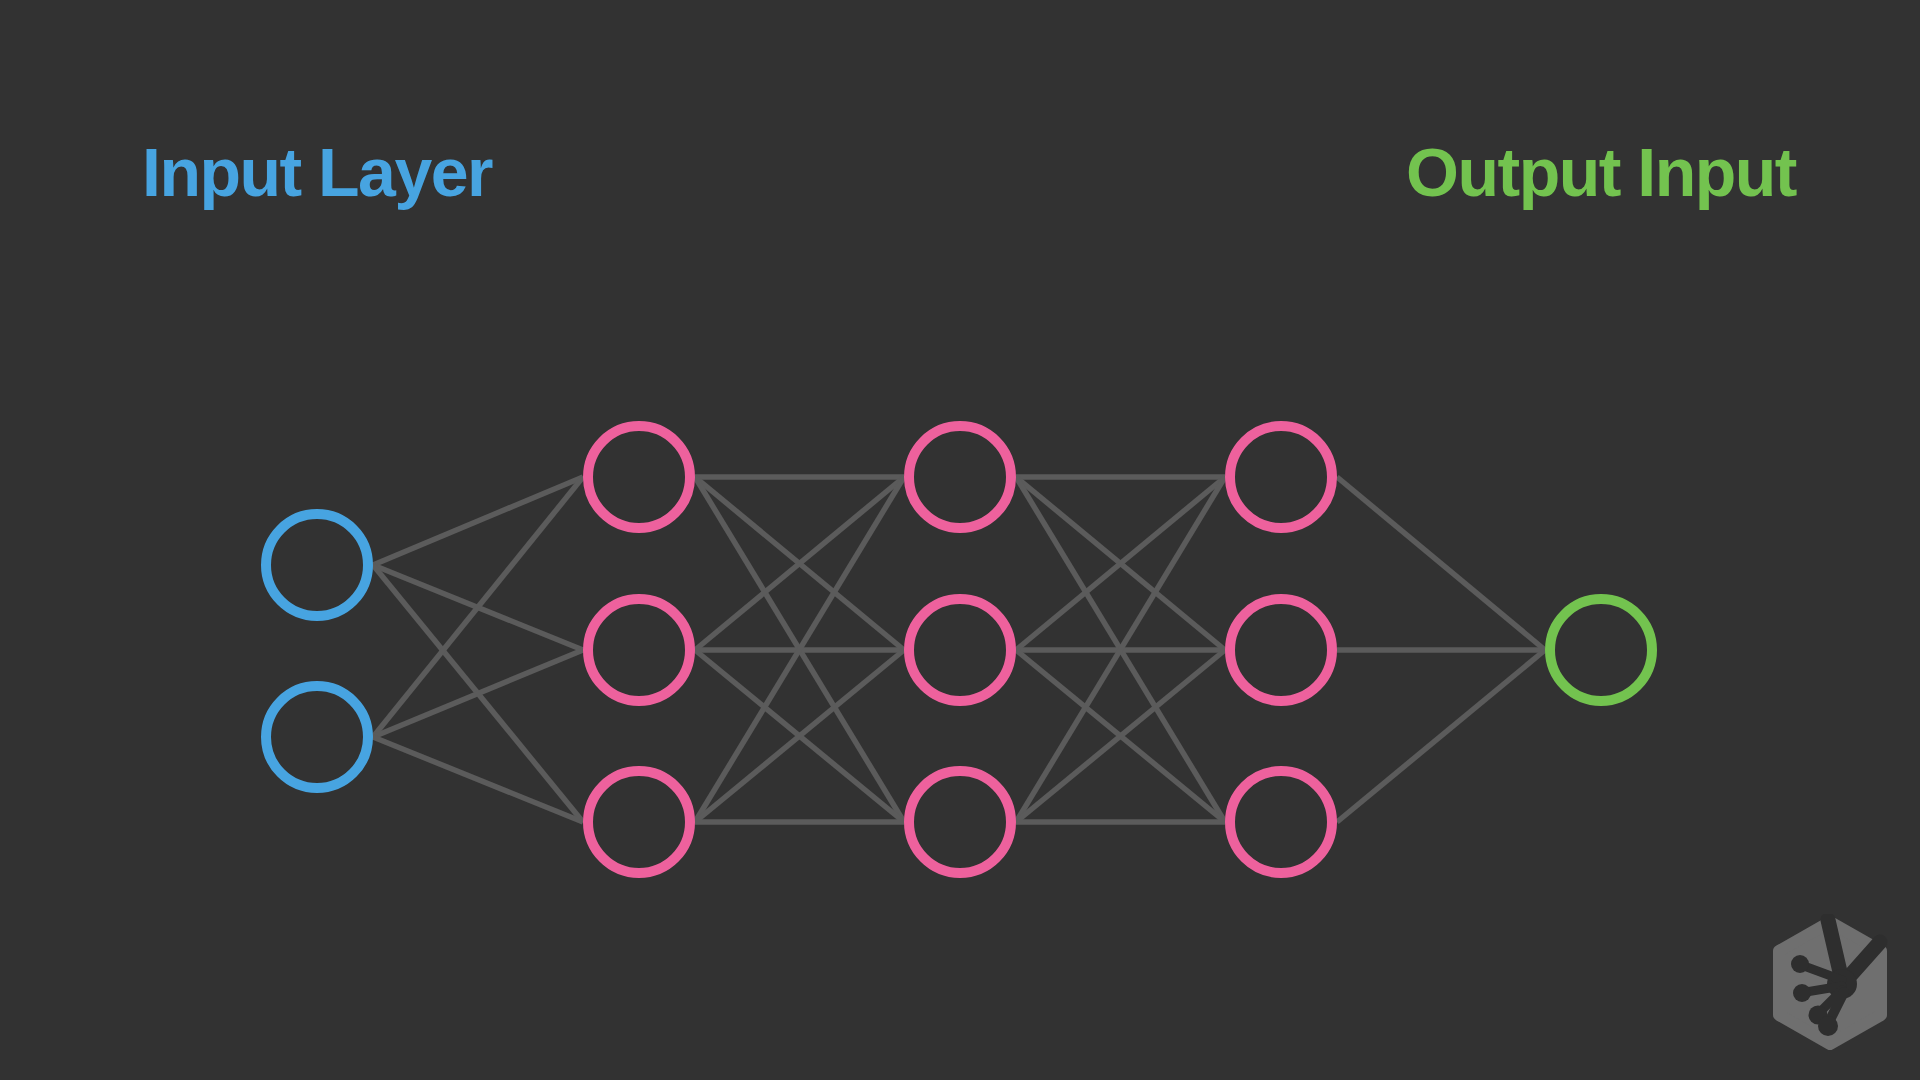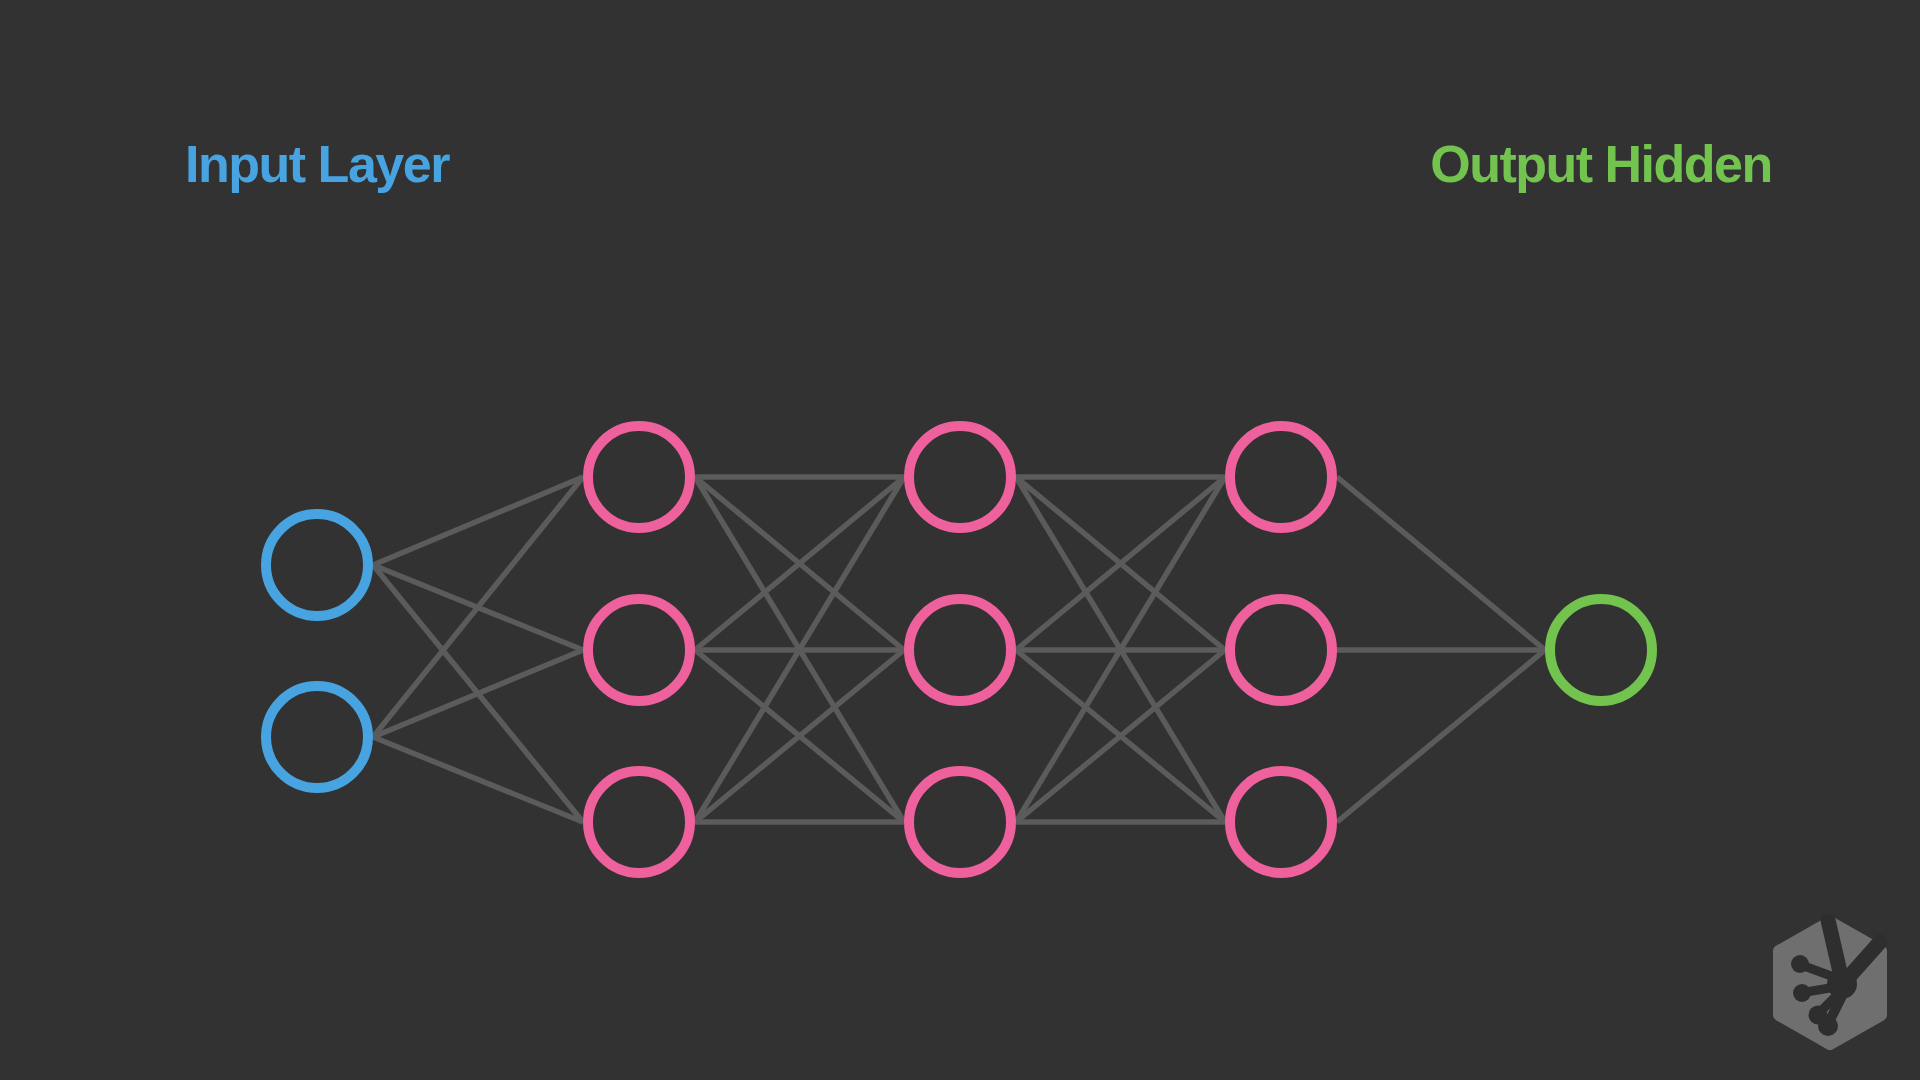--- a/index.html
+++ b/index.html
@@ -12,21 +12,21 @@
     width: 1920px;
     height: 1080px;
     overflow: hidden;
     background: #323232;
     font-family: "Liberation Sans", sans-serif;
   }
   .layer-label {
     position: absolute;
     top: 138px;
     transform: translateX(-50%);
-    font-size: 52px;
+    font-size: 68px;
     font-weight: bold;
     letter-spacing: -1.5px;
     white-space: nowrap;
     line-height: 1;
     user-select: none;
     text-align: right;
   }
   #network {
     position: absolute;
     left: 0;
@@ -41,21 +41,21 @@
     width: 124px;
     height: 138px;
   }
 </style>
 </head>
 <body>
 
 <div class="stage">
 
   <div class="layer-label" style="left: 317px; color: rgb(71, 164, 225);">Input Layer</div>
-  <div class="layer-label" style="left: 1601px; color: rgb(115, 195, 79);">Output Hidden</div>
+  <div class="layer-label" style="left: 1601px; color: rgb(115, 195, 79);">Output Input</div>
 
   <svg id="network" viewBox="0 0 1920 1080" xmlns="http://www.w3.org/2000/svg">
       <line x1="373" y1="565" x2="583" y2="477" stroke="#5B5B5B" stroke-width="5.5"></line>
       <line x1="373" y1="565" x2="583" y2="650" stroke="#5B5B5B" stroke-width="5.5"></line>
       <line x1="373" y1="565" x2="583" y2="822" stroke="#5B5B5B" stroke-width="5.5"></line>
       <line x1="373" y1="737" x2="583" y2="477" stroke="#5B5B5B" stroke-width="5.5"></line>
       <line x1="373" y1="737" x2="583" y2="650" stroke="#5B5B5B" stroke-width="5.5"></line>
       <line x1="373" y1="737" x2="583" y2="822" stroke="#5B5B5B" stroke-width="5.5"></line>
       <line x1="695" y1="477" x2="904" y2="477" stroke="#5B5B5B" stroke-width="5.5"></line>
       <line x1="695" y1="477" x2="904" y2="650" stroke="#5B5B5B" stroke-width="5.5"></line>

